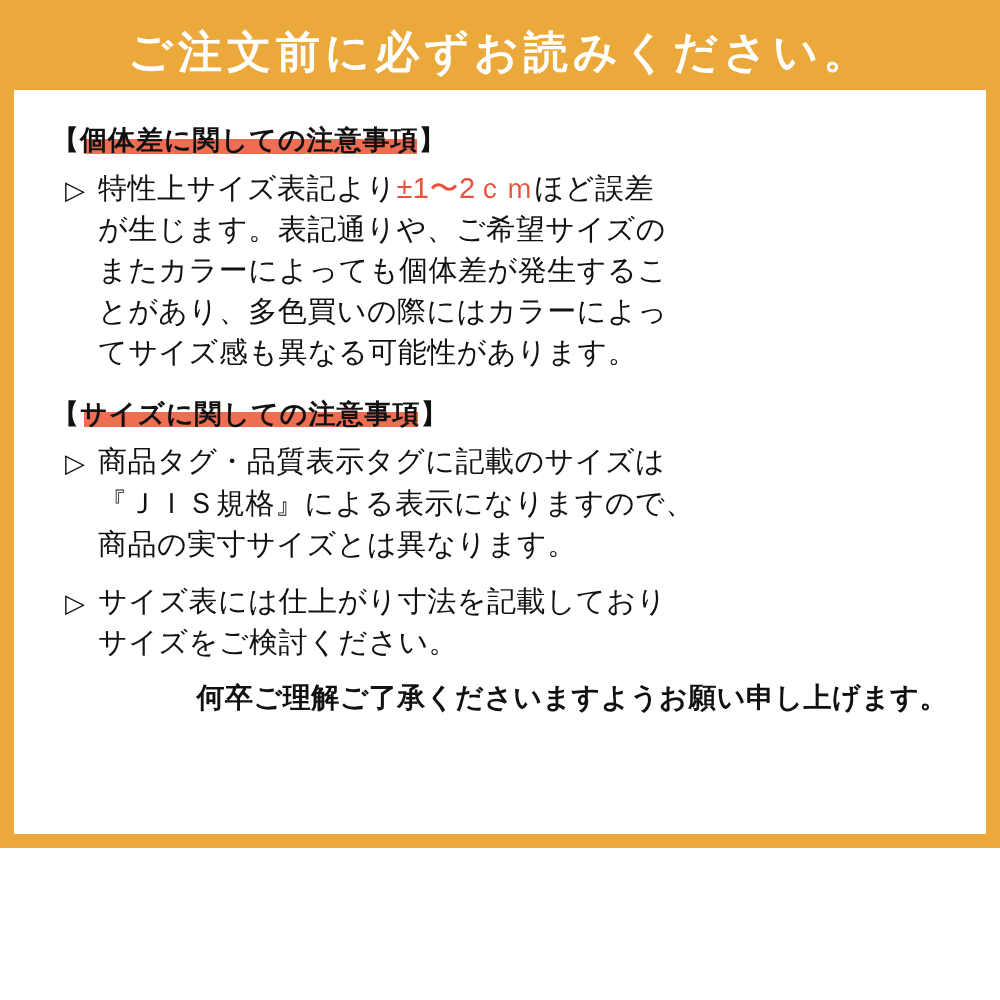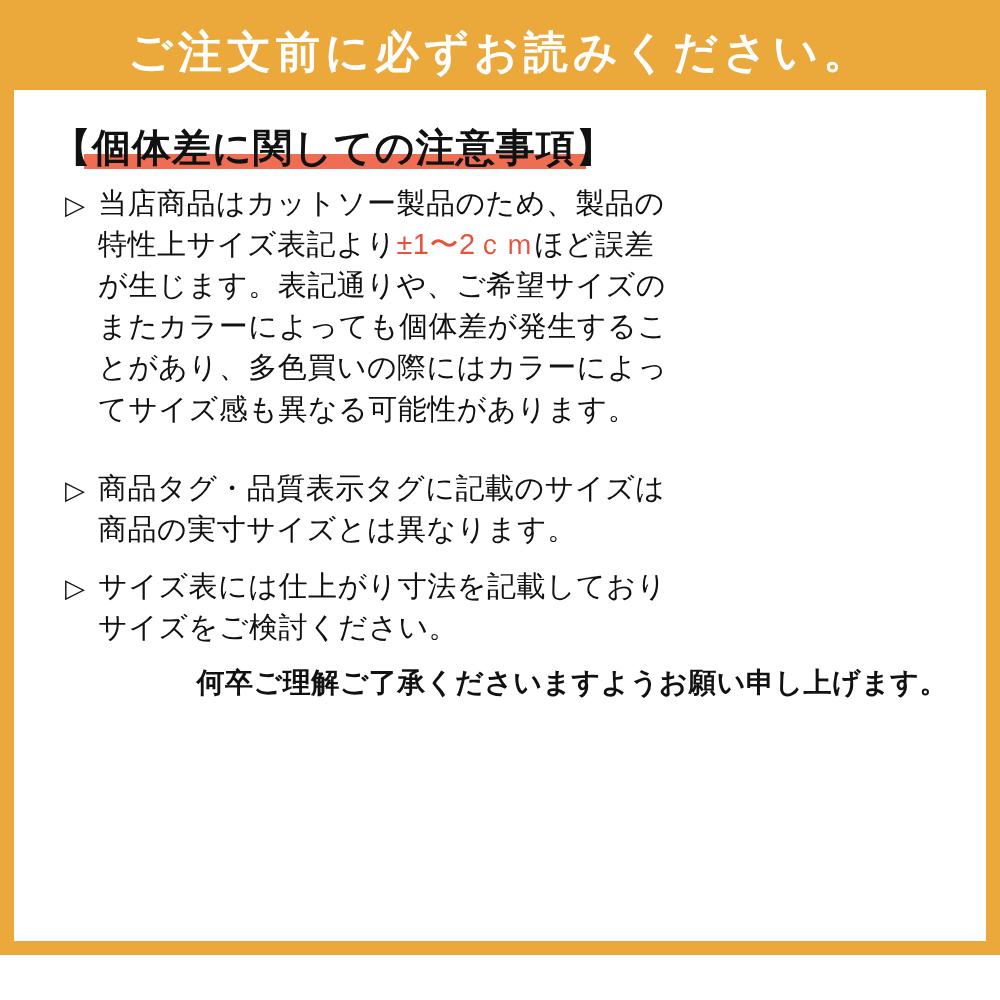--- a/index.html
+++ b/index.html
@@ -9,21 +9,21 @@
   body {
     width: 1000px;
     height: 1000px;
     background: #ffffff;
     font-family: "Liberation Sans", sans-serif;
     overflow: hidden;
   }
   .page {
     position: relative;
     width: 1000px;
-    height: 955px;
+    height: 848px;
     box-sizing: border-box;
     border: 14px solid #eba93c;
     background: #ffffff;
   }
   .header-band {
     position: absolute;
     top: 0;
     left: 0;
     right: 0;
     height: 76px;
@@ -46,21 +46,21 @@
     left: 0;
     right: 0;
     bottom: 0;
     padding: 16px 38px 0 38px;
     box-sizing: border-box;
   }
   .section {
     margin-bottom: 4px;
   }
   .section-heading {
-    font-size: 39px;
+    font-size: 27px;
     font-weight: bold;
     color: #111111;
     line-height: 1.25;
     margin: 8px 0 10px 0;
     letter-spacing: 1px;
     position: relative;
     display: inline-block;
     white-space: nowrap;
   }
   .section-heading .marker {
@@ -125,39 +125,40 @@
 
     <div class="section">
       <div class="section-heading">
         <span class="marker"></span>
         <span class="htext">【個体差に関しての注意事項】</span>
       </div>
 
       <div class="bullet-block">
         <div class="bullet-marker">▷</div>
         <div class="bullet-body">
-          <p><span>当店商品はカットソー製品のため、製品の</span></p>
           <p><span>特性上サイズ表記より</span><span class="hl">±1〜2ｃｍ</span><span>ほど誤差</span></p>
           <p><span>が生じます。表記通りや、ご希望サイズの</span></p>
           <p><span>またカラーによっても個体差が発生するこ</span></p>
           <p><span>とがあり、多色買いの際にはカラーによっ</span></p>
           <p><span>てサイズ感も異なる可能性があります。</span></p>
         </div>
       </div>
     </div>
 
     <div class="section">
       <div class="section-heading">
         <span class="marker"></span>
+        <span class="htext">【サイズに関しての注意事項】</span>
       </div>
 
       <div class="bullet-block">
         <div class="bullet-marker">▷</div>
         <div class="bullet-body">
           <p><span>商品タグ・品質表示タグに記載のサイズは</span></p>
+          <p><span>『ＪＩＳ規格』による表示になりますので、</span></p>
           <p><span>商品の実寸サイズとは異なります。</span></p>
         </div>
       </div>
 
       <div class="bullet-block">
         <div class="bullet-marker">▷</div>
         <div class="bullet-body">
           <p><span>サイズ表には仕上がり寸法を記載しており</span></p>
           <p><span>サイズをご検討ください。</span></p>
         </div>

